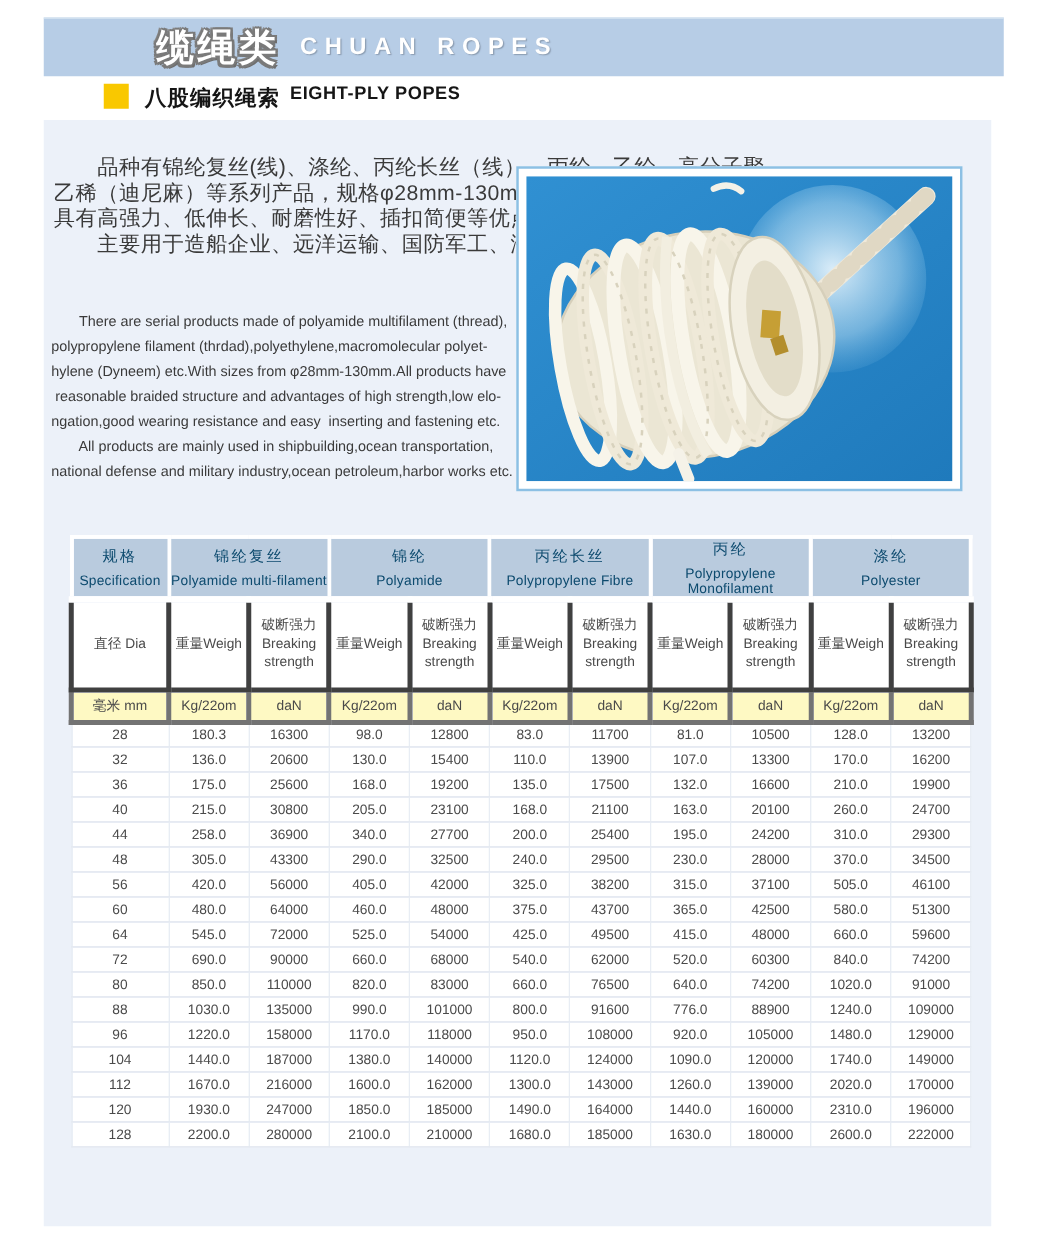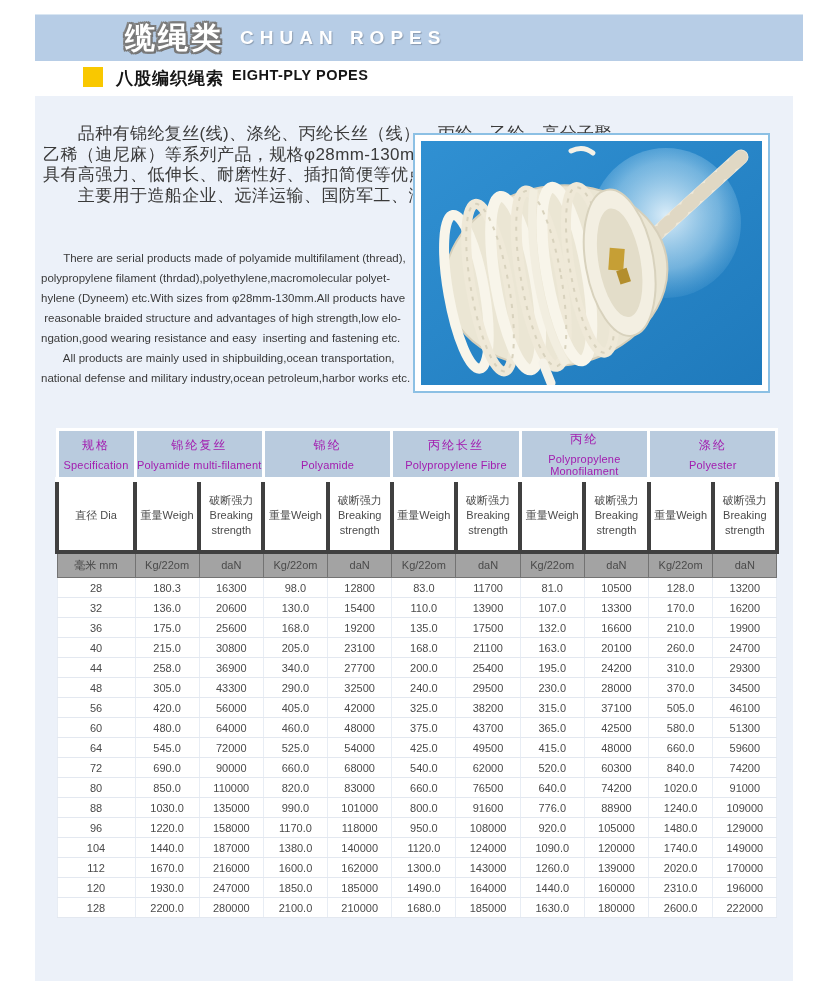--- a/index.html
+++ b/index.html
@@ -28,25 +28,25 @@
   .intro-en { left:6px; top:152px; width:375px; font-size:11.5px; line-height:20px; }
 
   .photo-frame { position:absolute; left:378px; top:37px; width:357px; height:260px;
                  background:#fff; border:2px solid #8cc0e4; padding:6px; }
   .photo-frame svg { display:block; }
 
   table.spec { position:absolute; left:20px; top:332px; width:720px;
                border-collapse:collapse; table-layout:fixed; }
   th,td { text-align:center; vertical-align:middle; font-weight:normal;
           color:#4a4a4a; overflow:hidden; }
-  th.g { background:#b9cbde; height:47px; border:3px solid #fff; border-bottom:5px solid #fff; color:#a21caf; }
+  th.g { background:#b9cbde; height:47px; border:3px solid #fff; border-bottom:5px solid #fff; color:#0c4a6e; }
   th.g .cn { font-size:12px; letter-spacing:2px; margin-bottom:5px; }
   th.g .en { font-size:11px; letter-spacing:0.2px; }
   tr.h2 th { height:72px; font-size:11px; background:#fff; border:4px solid #404040; line-height:15px; }
-  tr.h3 th { height:26px; font-size:11px; background:#a3a3a3; border:1px solid #737373; }
+  tr.h3 th { height:26px; font-size:11px; background:#fef9c3; border:4px solid #737373; }
   tbody td { height:20px; font-size:11px; background:#fff;
              border-left:1px solid #e8edf4; border-right:1px solid #e8edf4;
              border-bottom:1px solid #e3e8f0; }
 </style>
 </head>
 <body>
 
 <div>
 
   <div class="banner">

